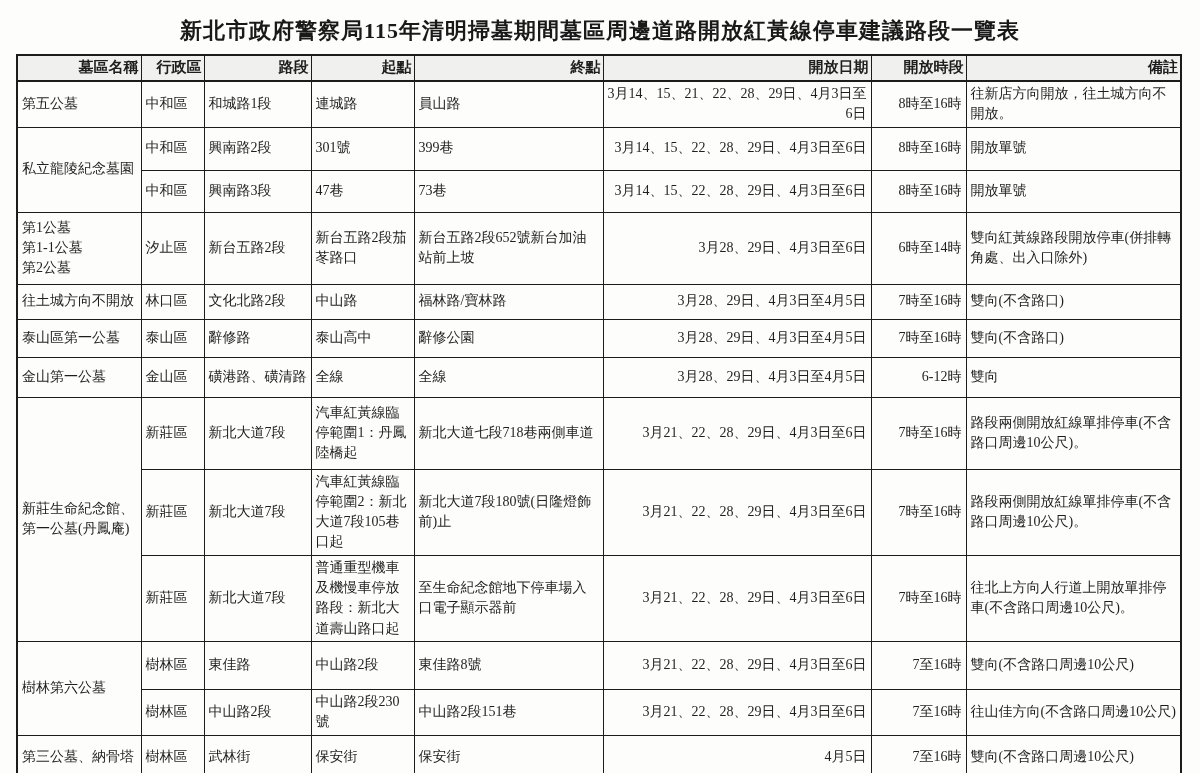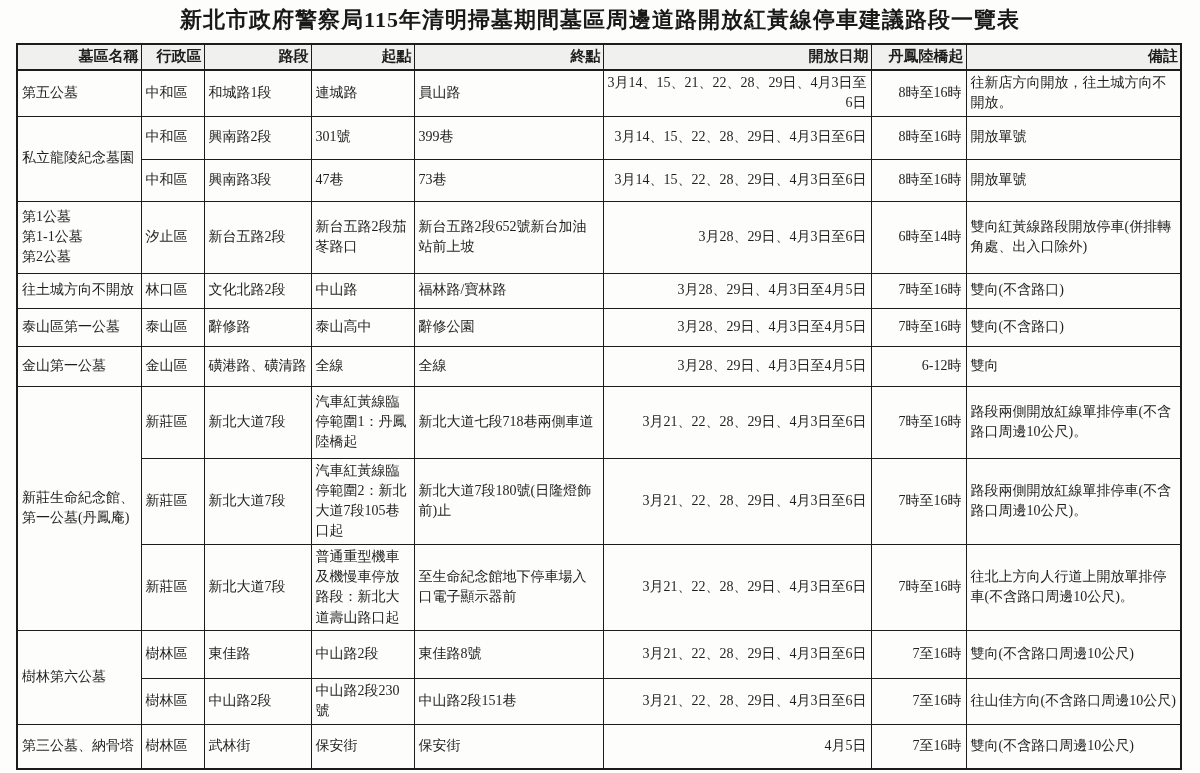--- a/index.html
+++ b/index.html
@@ -14,21 +14,21 @@
     font-family: "Liberation Serif", "DejaVu Serif", serif;
     overflow: hidden;
   }
   .page {
     position: relative;
     width: 1200px;
     height: 773px;
   }
   .title {
     margin: 0;
-    padding-top: 5px;
+    padding-top: 16px;
     text-align: center;
     font-size: 22px;
     font-weight: 600;
     letter-spacing: 1px;
     color: #191919;
   }
   table.grid {
     border-collapse: collapse;
     table-layout: fixed;
     margin: 8px 0 0 16px;
@@ -88,21 +88,21 @@
       <col style="width:215px">
     </colgroup>
     <thead>
       <tr>
           <th>墓區名稱</th>
           <th>行政區</th>
           <th>路段</th>
           <th>起點</th>
           <th>終點</th>
           <th>開放日期</th>
-          <th>丹鳳陸橋起</th>
+          <th>開放時段</th>
           <th>備註</th>
         </tr>
     </thead>
     <tbody>
         <tr style="height: 45px;">
           <td rowspan="1" class="cemetery">第五公墓</td>
           <td class="district">中和區</td>
           <td class="road">和城路1段</td>
           <td class="start">連城路</td>
           <td class="end">員山路</td>

